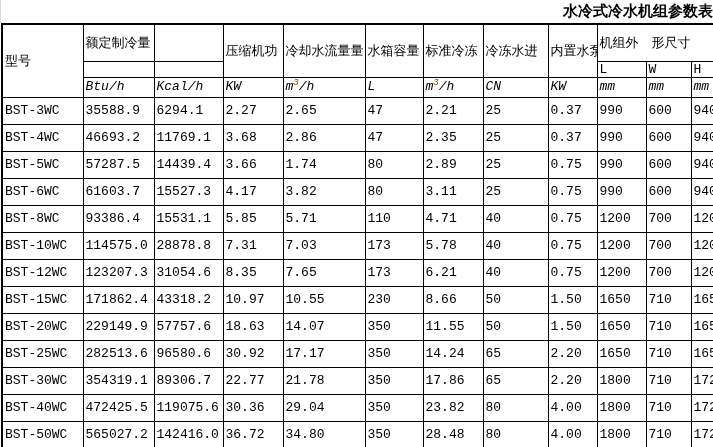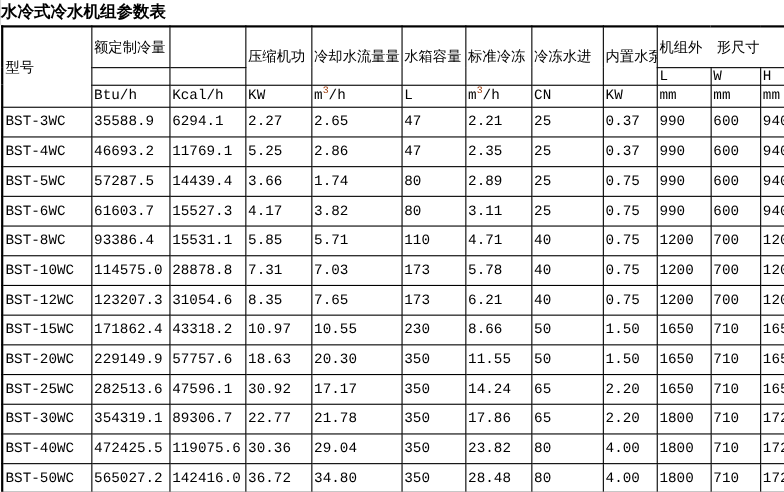--- a/index.html
+++ b/index.html
@@ -11,21 +11,21 @@
   }
   html,body{margin:0;padding:0;}
   body{
     width:713px;height:447px;overflow:hidden;
     background:var(--color-background);
     color:var(--color-text);
     font-family:"Liberation Sans", sans-serif;
   }
   .page-title{
     height:23px;line-height:22px;
-    text-align:left;font-weight:bold;font-size:15px;
+    text-align:right;font-weight:bold;font-size:15px;
     border-left:1px solid var(--color-title-gridline);
   }
   table.params{
     border-collapse:collapse;table-layout:fixed;
     width:711px;margin-left:1px;
     border:2px solid var(--color-border);
   }
   table.params td{
     border:1px solid var(--color-border);
     padding:0 2px;overflow:hidden;
@@ -37,21 +37,21 @@
   td.top{vertical-align:top;}
   td.model-h{text-align:center;font-size:14px;}
   .mono, tr.rc td, tbody.data td{
     font-family:"Liberation Mono","DejaVu Sans Mono",monospace;
     font-size:13px;
   }
   tr.ra{height:37px;}
   tr.rb{height:16px;}
   tr.rb td{line-height:13px;}
   tr.rc{height:20px;}
-  tr.rc td{line-height:16px;}
+  tr.rc td{line-height:16px;font-style:italic;}
   tbody.data tr{height:27px;}
   sup{
     color:var(--color-superscript);
     font-size:9px;line-height:0;
   }
 </style>
 </head>
 <body>
 
 <div class="page-title">水冷式冷水机组参数表</div>
@@ -117,21 +117,21 @@
         <td>25</td>
         <td>0.37</td>
         <td>990</td>
         <td>600</td>
         <td>940</td>
       </tr>
       <tr>
         <td>BST-4WC</td>
         <td>46693.2</td>
         <td>11769.1</td>
-        <td>5.25</td>
+        <td>3.68</td>
         <td>2.86</td>
         <td>47</td>
         <td>2.35</td>
         <td>25</td>
         <td>0.37</td>
         <td>990</td>
         <td>600</td>
         <td>940</td>
       </tr>
       <tr>
@@ -216,33 +216,33 @@
         <td>1.50</td>
         <td>1650</td>
         <td>710</td>
         <td>1650</td>
       </tr>
       <tr>
         <td>BST-20WC</td>
         <td>229149.9</td>
         <td>57757.6</td>
         <td>18.63</td>
-        <td>20.30</td>
+        <td>14.07</td>
         <td>350</td>
         <td>11.55</td>
         <td>50</td>
         <td>1.50</td>
         <td>1650</td>
         <td>710</td>
         <td>1650</td>
       </tr>
       <tr>
         <td>BST-25WC</td>
         <td>282513.6</td>
-        <td>47596.1</td>
+        <td>96580.6</td>
         <td>30.92</td>
         <td>17.17</td>
         <td>350</td>
         <td>14.24</td>
         <td>65</td>
         <td>2.20</td>
         <td>1650</td>
         <td>710</td>
         <td>1650</td>
       </tr>

